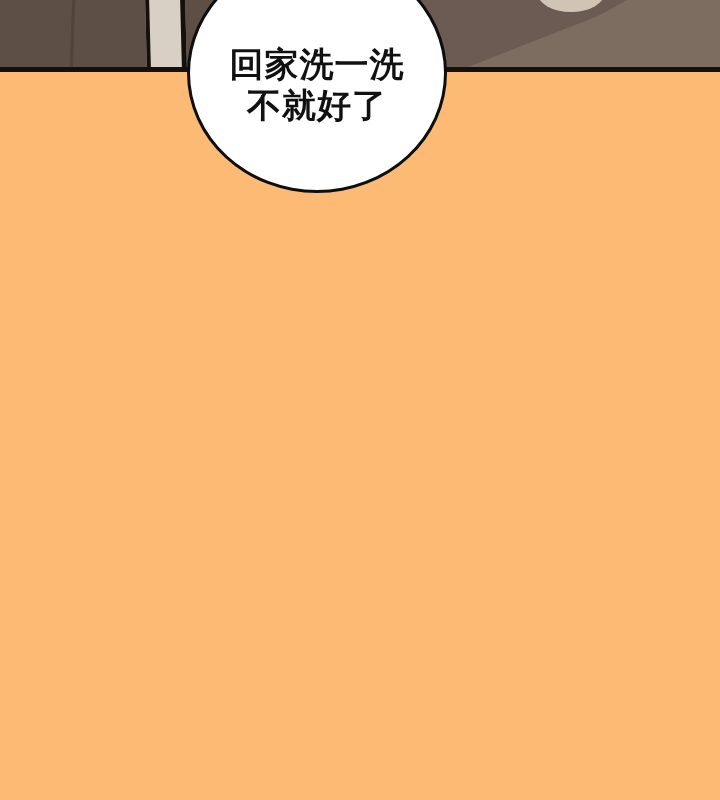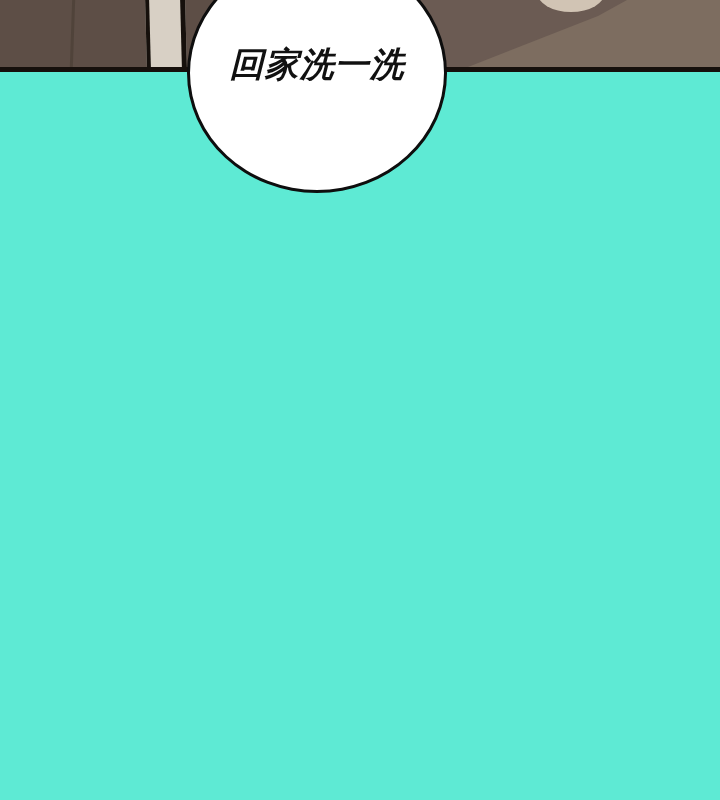--- a/index.html
+++ b/index.html
@@ -87,34 +87,35 @@
     line-height: 41px;
     font-weight: 700;
     color: #111111;
     letter-spacing: 1px;
     white-space: nowrap;
   }
 </style>
 </head>
 <body>
 
-<div class="page" style="background-color: #5eead4; font-style: italic;">
+<div class="page" style="background-color: #fdba74;">
 
   <div class="art-strip">
     <div class="wall-left" style="background-color: rgb(93, 78, 70);">
       <div class="wall-seam" style="background-color: rgb(70, 58, 49);"></div>
       <div class="beige-frame" style="background-color: rgb(216, 208, 197);"></div>
     </div>
     <div class="floor-right" style="background-color: rgb(125, 109, 96);">
       <div class="floor-shadow" style="background-color: rgb(107, 91, 83);"></div>
       <div class="cream-object" style="background-color: rgb(209, 196, 180);"></div>
     </div>
   </div>
 
   <div class="panel-outline" style="background-color: rgb(22, 16, 12);"></div>
 
   <div class="speech-bubble">
     <div class="bubble-text">
       <div>回家洗一洗</div>
+      <div>不就好了</div>
     </div>
   </div>
 
 </div>
 
 </body></html>

